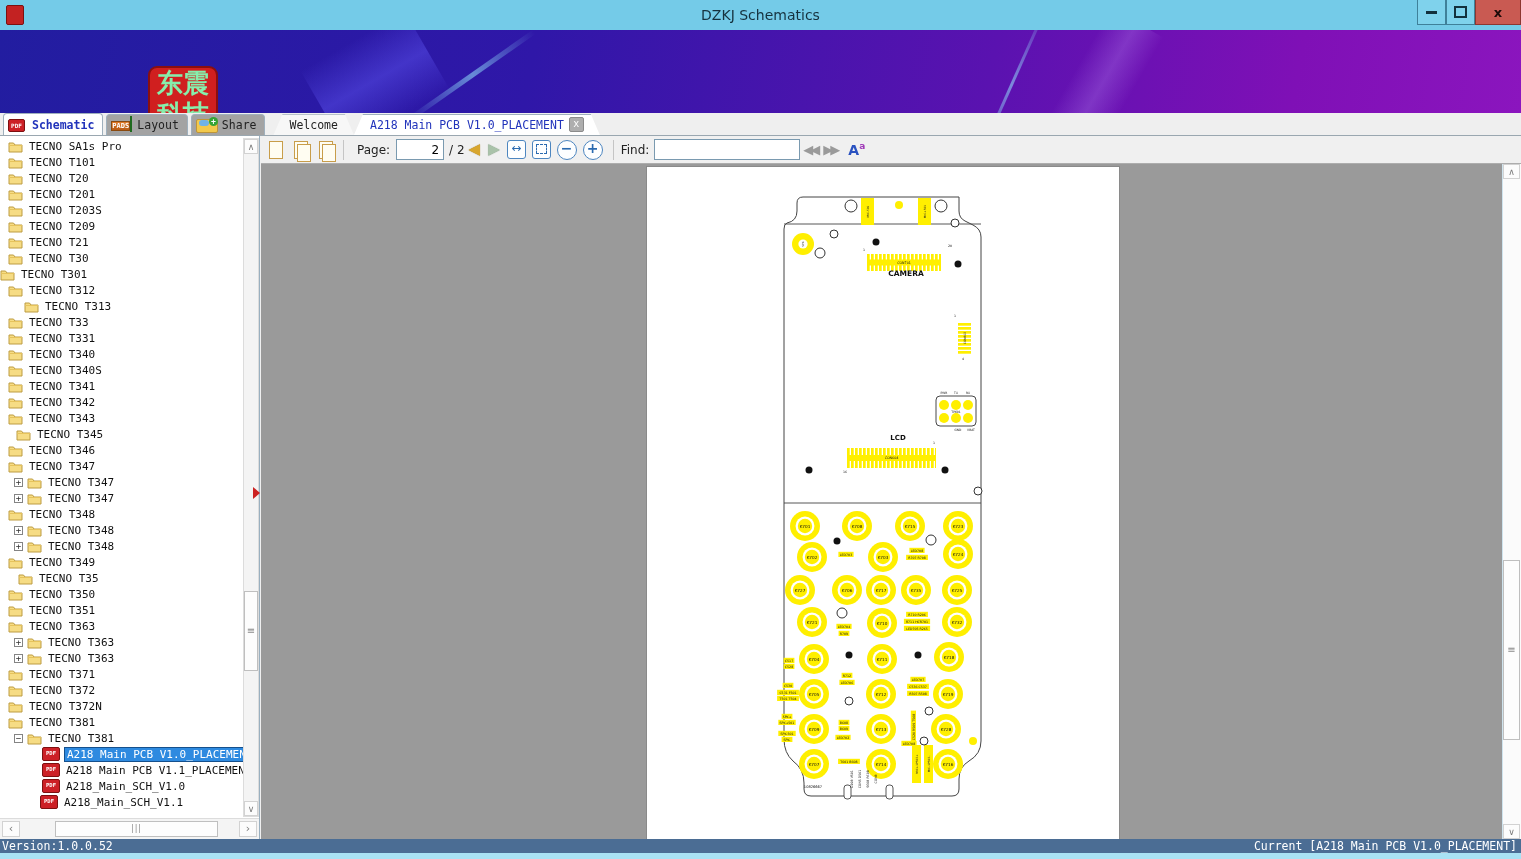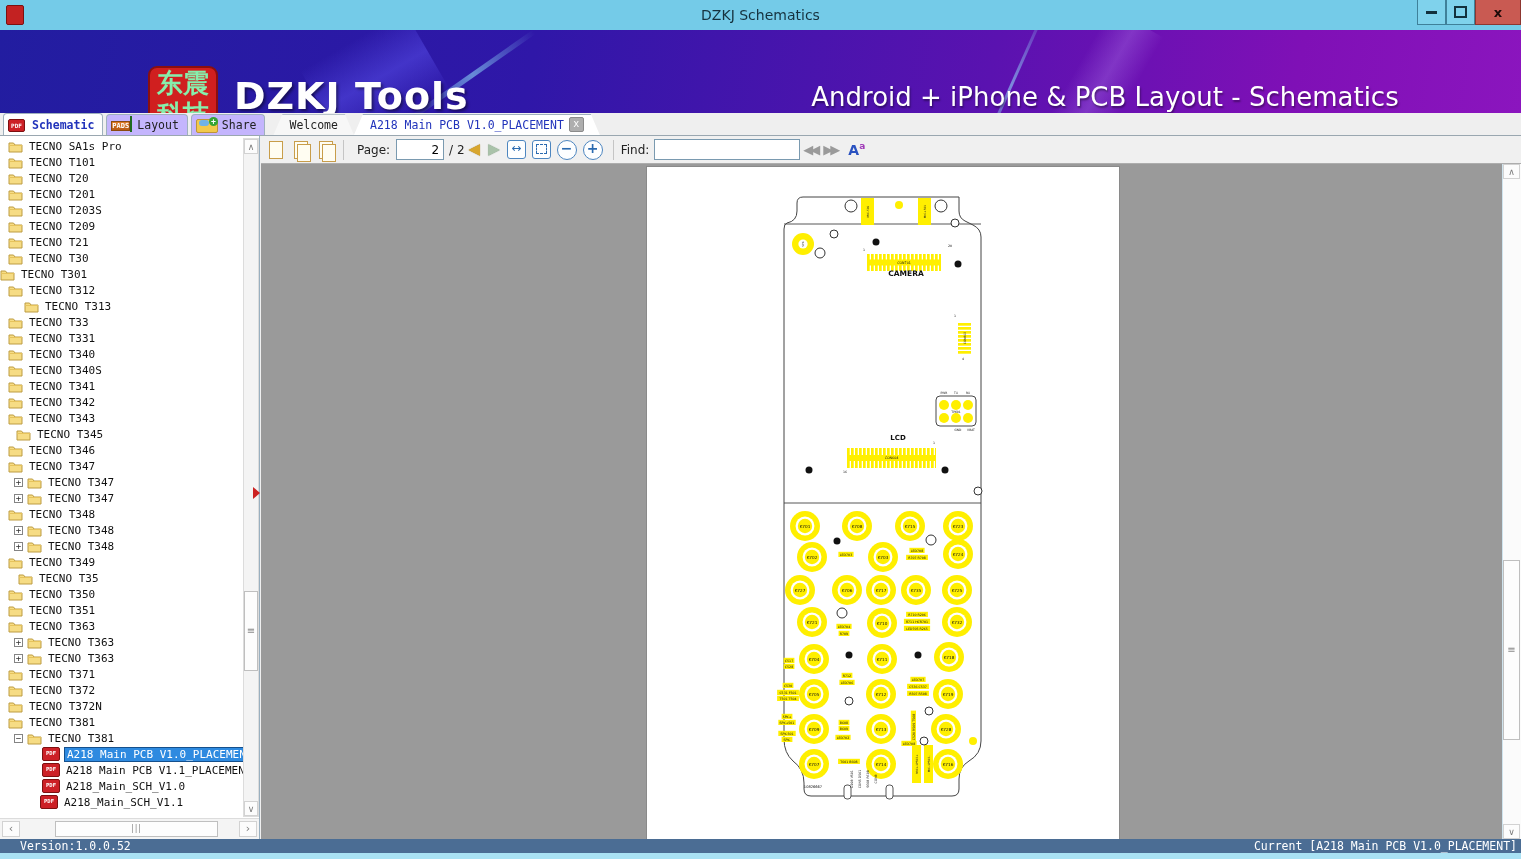--- a/index.html
+++ b/index.html
@@ -31,21 +31,21 @@
         border:2px solid #8a0f0f;border-radius:9px;color:#86efac;text-align:center;
         font-weight:bold;font-size:26px;line-height:31px;box-sizing:border-box;}
   .brand{position:absolute;left:234px;top:44px;color:#fff;font-size:38px;font-weight:bold;
          text-shadow:2px 2px 3px rgba(0,0,0,.45);letter-spacing:1px;}
   .tagline{position:absolute;left:790px;top:52px;width:630px;text-align:center;color:#fff;
            font-size:26px;text-shadow:1px 2px 2px rgba(0,0,0,.4);}
   
   .tabrow{position:absolute;left:0;top:113px;right:0;height:22px;background:#efefef;
           border-bottom:1px solid #9aa7b0;display:flex;align-items:flex-end;}
   .mtab{display:flex;align-items:center;gap:4px;height:21px;padding:0 8px 0 4px;
-        border:1px solid #9fb0bd;border-bottom:none;border-radius:4px 4px 0 0;background:#c4b5fd;
+        border:1px solid #9fb0bd;border-bottom:none;border-radius:4px 4px 0 0;background:#a3a3a3;
         font-family:"DejaVu Sans Mono",monospace;font-size:11.5px;color:#222;margin-left:3px;box-sizing:border-box;}
   .mtab.active{background:#fff;height:22px;color:#2133bb;font-weight:bold;}
   .dtab{height:21px;display:flex;align-items:center;gap:5px;padding:0 16px;
         font-family:"DejaVu Sans Mono",monospace;font-size:11.5px;color:#222;background:#f7f7f7;
         clip-path:polygon(9px 0,calc(100% - 9px) 0,100% 100%,0 100%);
         box-shadow:inset 0 1px 0 #b8c2ca;}
   .dtab.active{background:#fff;color:#2133bb;box-shadow:inset 0 1px 0 #9fb0bd;}
   .dtab .x{width:13px;height:13px;background:#aeaeae;border:1px solid #8b8b8b;border-radius:2px;
            color:#fff;font-size:10px;line-height:11px;text-align:center;}
   .ico-pdf{position:relative;width:20px;height:16px;}
@@ -112,21 +112,21 @@
   .viewer{position:absolute;left:261px;top:164px;right:19px;bottom:20px;background:#9a9a9a;overflow:hidden;}
   .page{position:absolute;left:385px;top:2px;width:474px;height:700px;background:#fff;
         border:1px solid #8a8a8a;box-sizing:border-box;}
   .docvscroll{position:absolute;right:0;top:164px;width:19px;bottom:20px;background:#fbfbfb;
               border-left:1px solid #cfe4ee;box-sizing:border-box;}
   .docvscroll .sbtn{width:17px;}
   .docvscroll .vthumb{width:17px;}
   
   .statusbar{position:absolute;left:0;right:0;bottom:6px;height:14px;background:#4b6d94;
              color:#fff;font-family:"DejaVu Sans Mono",monospace;font-size:11.5px;line-height:14px;}
-  .statusbar .l{position:absolute;left:20px;text-align:right;}
+  .statusbar .l{position:absolute;left:2px;text-align:right;}
   .statusbar .r{position:absolute;right:4px;}
   .bluestrip{position:absolute;left:0;right:0;bottom:0;height:6px;background:#a9e2f4;}
 </style>
 </head>
 <body>
 
 <div class="titlebar">
   <div class="app-ico"></div>
   <div class="title-text">DZKJ Schematics</div>
   <div class="winbtns">
@@ -144,22 +144,20 @@
 
 <div class="banner">
   <div class="streak s4"></div>
   <div class="streak s1"></div>
   <div class="streak s2"></div>
   <div class="streak s3"></div>
   <div class="logo">
     <div>东震</div>
     <div>科技</div>
   </div>
-  <div class="brand">DZKJ Tools</div>
-  <div class="tagline">Android + iPhone &amp; PCB Layout - Schematics</div>
 </div>
 
 <div class="tabrow">
   <div class="mtab active">
     <span class="ico-pdf">
         <span class="page"></span>
         <span class="badge">PDF</span>
       </span>
     <span>Schematic</span>
   </div>

